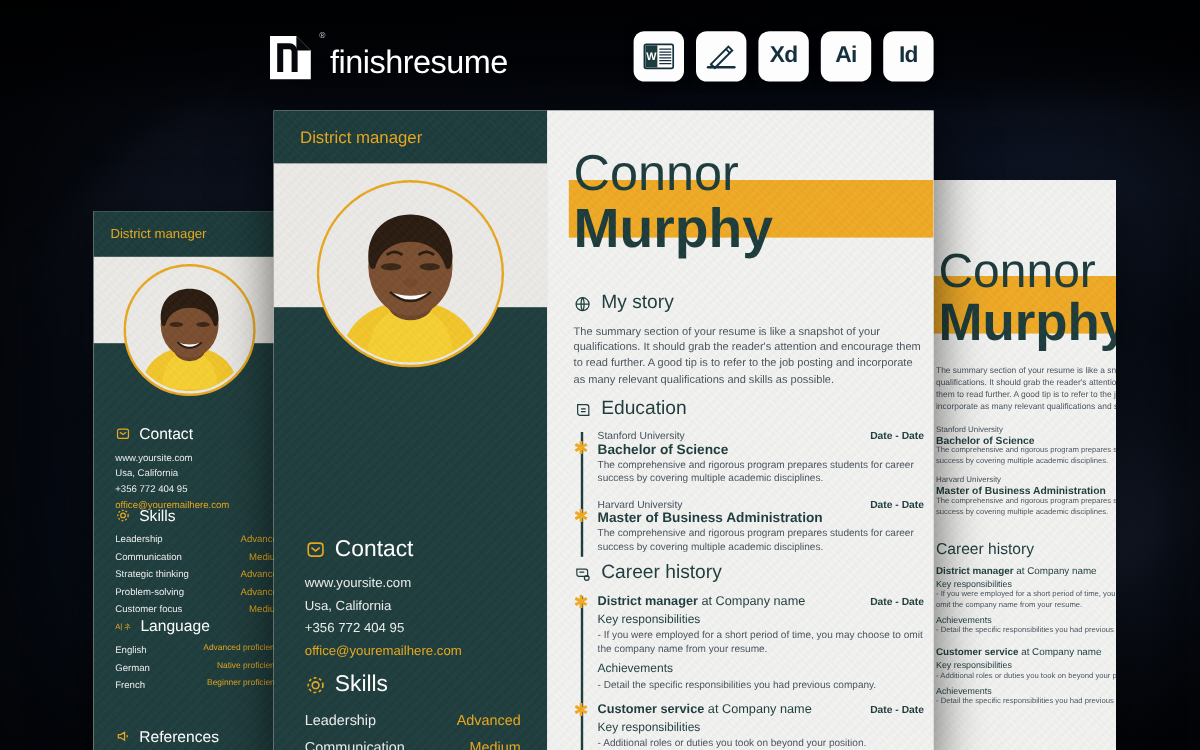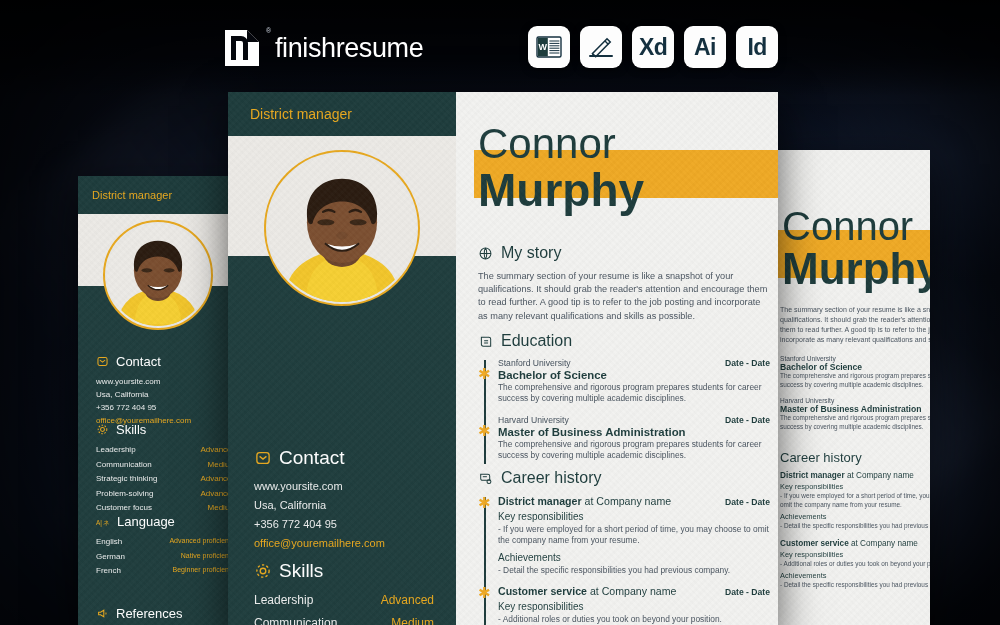--- a/index.html
+++ b/index.html
@@ -23,30 +23,30 @@
     filter:blur(14px);}
   .streak1{width:360px;height:150px;left:-40px;top:120px;transform:rotate(-38deg);opacity:.5;}
   .streak2{width:420px;height:190px;right:-70px;top:330px;transform:rotate(-36deg);opacity:.75;}
   .streak3{width:300px;height:120px;left:30px;top:420px;transform:rotate(-40deg);opacity:.35;}
   .bg-dark-top{position:absolute;left:0;top:0;width:100%;height:96px;
     background:linear-gradient(180deg,rgba(2,3,6,.96) 0%,rgba(3,5,10,.72) 60%,rgba(0,0,0,0) 100%);}
   .bg-vig{position:absolute;inset:0;box-shadow:inset 0 0 170px 60px rgba(0,0,0,.82);}
 
   
   .hdr{position:absolute;left:0;top:0;width:100%;height:96px;z-index:40;}
-  .logo-wrap{position:absolute;left:222px;top:28px;display:flex;align-items:center;gap:13px;}
+  .logo-wrap{position:absolute;left:222px;top:28px;display:flex;align-items:flex-end;gap:13px;}
   .logo-mark{width:40px;height:40px;position:relative;flex:0 0 auto;}
   .logo-reg{position:absolute;left:44px;top:-1px;font-size:7px;color:#cfd6e3;}
   .logo-text{font-size:27px;color:#fff;letter-spacing:-0.4px;font-weight:400;}
 
   .apps{position:absolute;right:222px;top:26px;display:flex;gap:10px;}
   .app{width:42px;height:42px;border-radius:9px;background:#fdfdfd;
        display:flex;align-items:center;justify-content:center;
        box-shadow:0 2px 7px rgba(0,0,0,.5);}
-  .app-txt{font-weight:700;font-size:23px;color:#14303f;letter-spacing:-0.6px;}
+  .app-txt{font-weight:700;font-size:19px;color:#14303f;letter-spacing:-0.6px;}
 
   
   .card{position:absolute;background:#f2f2f0;overflow:hidden;
         box-shadow:0 14px 40px rgba(0,0,0,.62);}
   .paper{position:absolute;inset:0;
     background-image:
       repeating-linear-gradient(45deg, rgba(0,0,0,0.012) 0 2px, rgba(255,255,255,0.012) 2px 4px),
       repeating-linear-gradient(-45deg, rgba(0,0,0,0.01) 0 3px, rgba(255,255,255,0.01) 3px 6px);
     pointer-events:none;}
 

